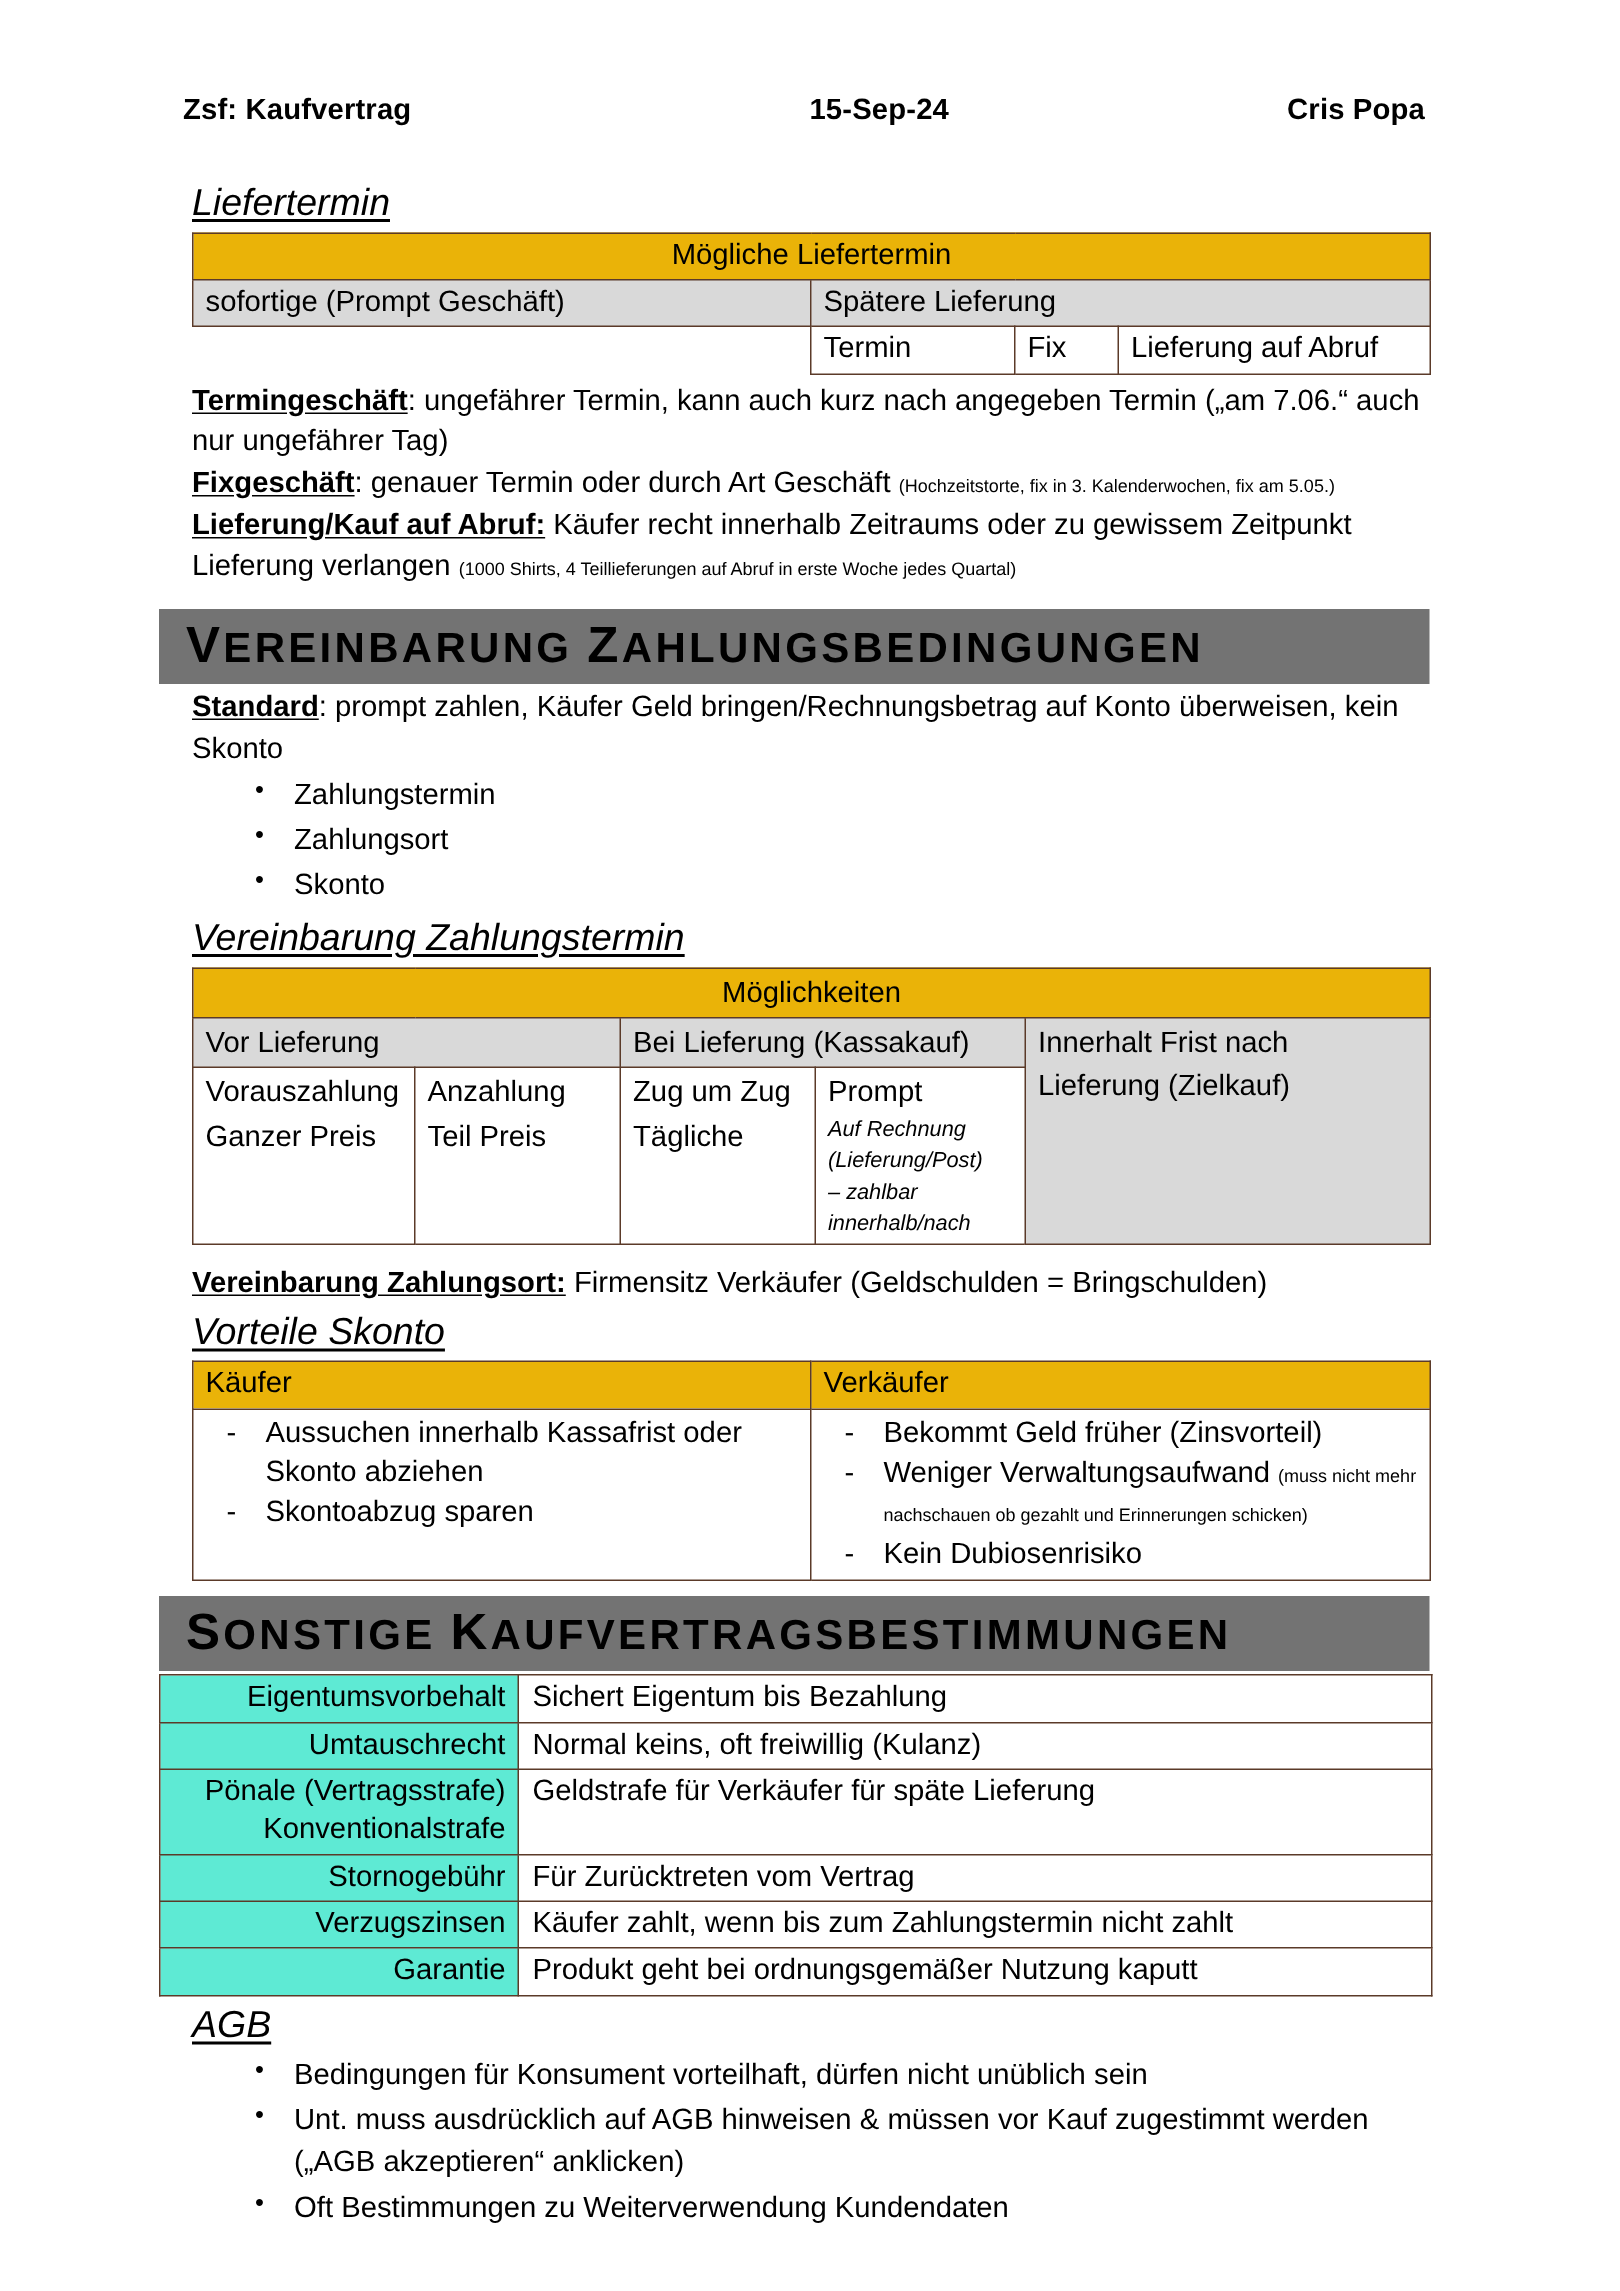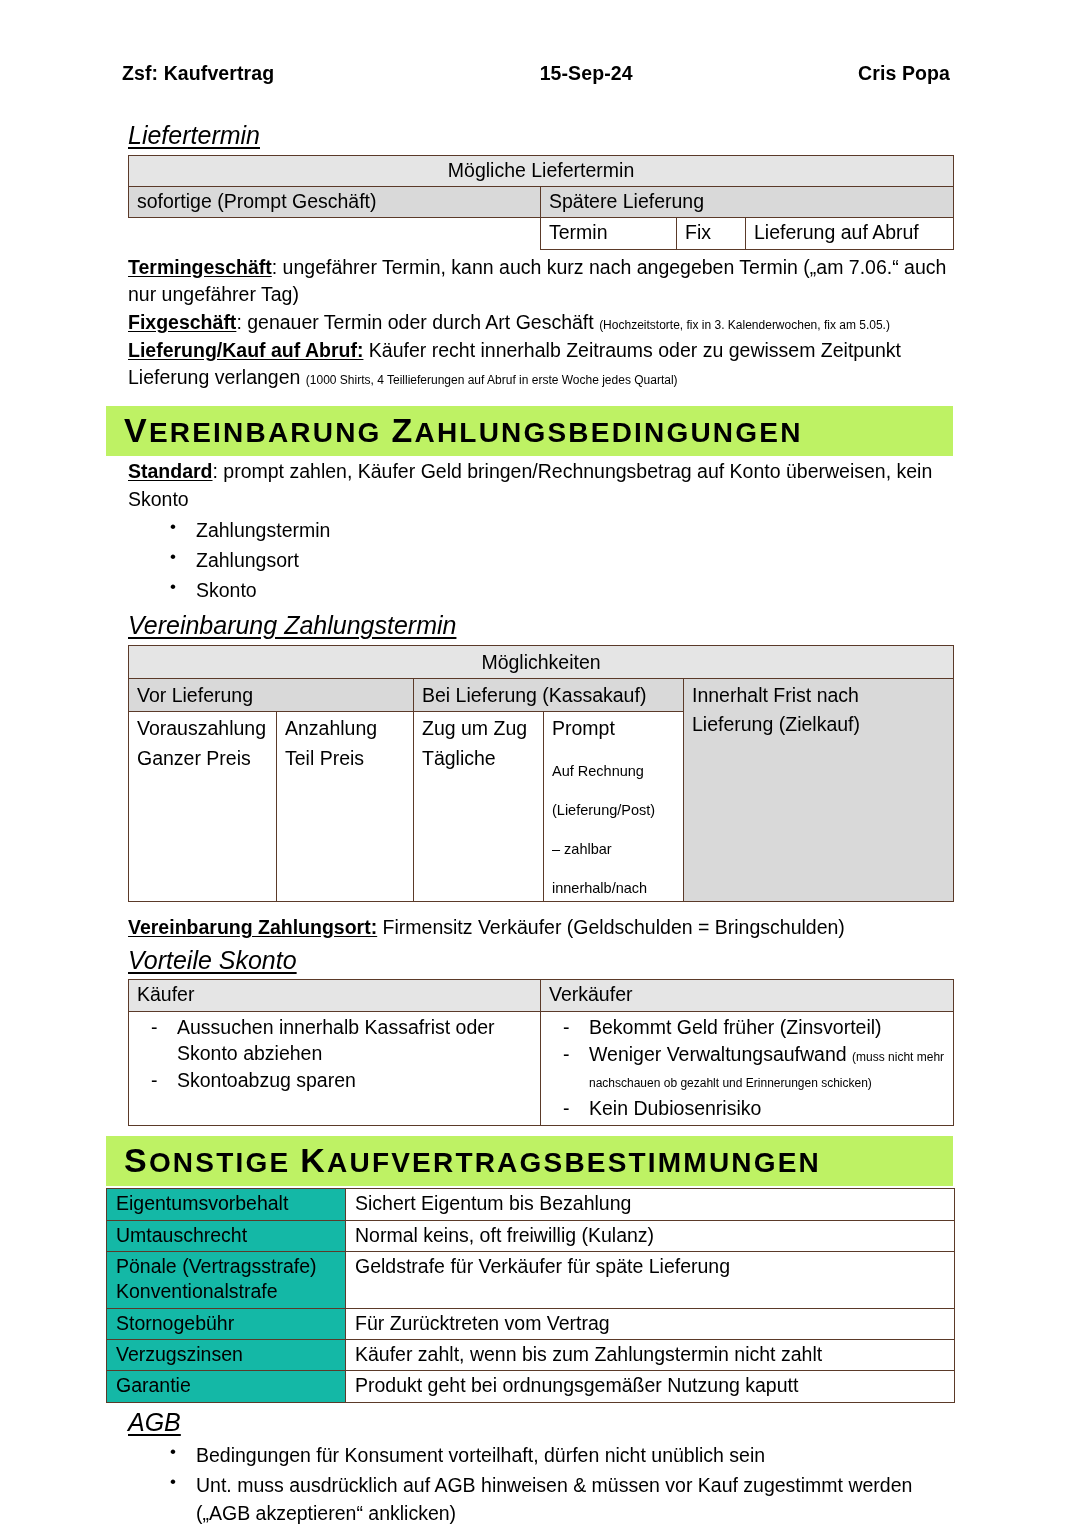--- a/index.html
+++ b/index.html
@@ -54,21 +54,21 @@
     text-underline-offset: 3px;
     line-height: 1.1;
     margin: 0 0 5px 0;
     display: block;
     width: fit-content;
     white-space: nowrap;
   }
 
   
   .banner {
-    background: #bef264;
+    background: #737373;
     font-size: 28px;
     font-weight: bold;
     letter-spacing: 2.2px;
     line-height: 1.28;
     padding: 3px 0 4px 18px;
     margin: 14px 0 2px -22px;
     width: 847px;
     box-sizing: border-box;
     white-space: nowrap;
   }
@@ -114,39 +114,40 @@
     border-collapse: collapse;
     table-layout: fixed;
     font-size: 19.5px;
   }
   table.doc td {
     border: 1.6px solid #5b3a29;
     padding: 2px 8px 3px 8px;
     vertical-align: top;
     line-height: 1.3;
   }
-  .peach { background: #e5e5e5; }
+  .peach { background: #eab308; }
   .gray  { background: #d9d9d9; }
-  .lightpeach { background: #14b8a6; }
+  .lightpeach { background: #5eead4; text-align: right; }
   .nobg  { background: #ffffff; }
   .blank { border: none !important; background: transparent !important; }
   .ctr { text-align: center; }
   .it  { }
 
   
   #tbl-liefertermin { width: 825px; margin-top: 1px; }
 
   
   #tbl-moeglichkeiten { width: 825px; margin-top: 1px; }
   #tbl-moeglichkeiten td { padding-top: 4px; }
   .sub-small {
     font-size: 14.5px;
     line-height: 1.32;
     display: block;
-    margin-top: 20px;
+    margin-top: 2px;
+    font-style: italic;
   }
 
   
   #tbl-skonto { width: 825px; margin-top: 1px; }
   ul.dash {
     margin: 0;
     padding-left: 40px;
     list-style: none;
   }
   ul.dash > li {

